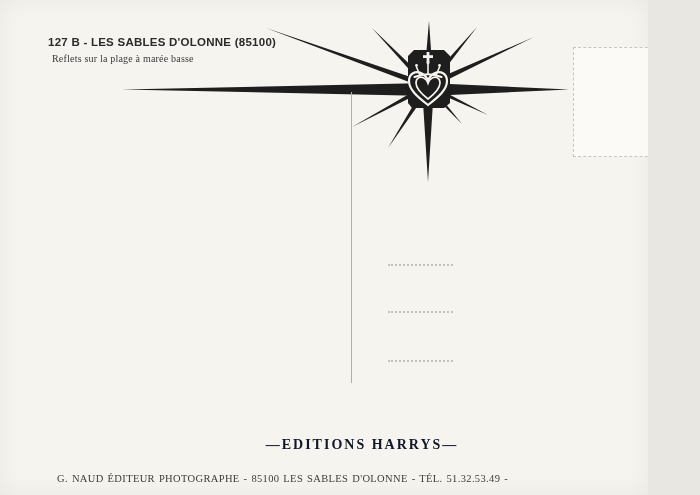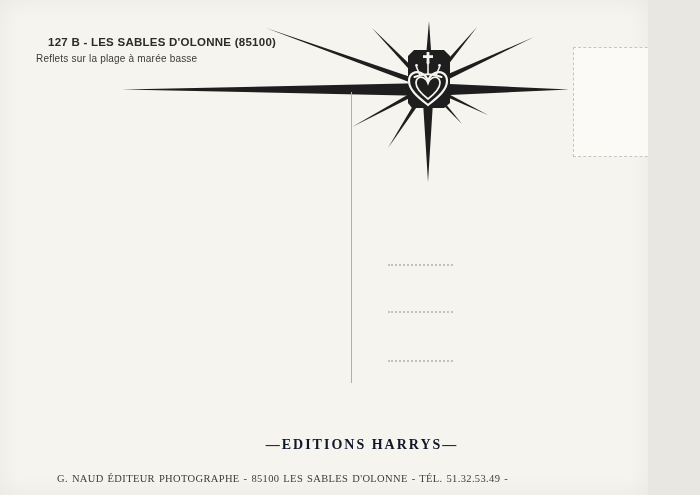--- a/index.html
+++ b/index.html
@@ -16,23 +16,23 @@
     box-shadow:inset 0 0 24px rgba(0,0,0,0.05);
   }
   .burst-svg{position:absolute;left:0;top:0;}
 
   .ref-line{
     position:absolute;left:48px;top:36px;
     font-size:11.5px;font-weight:bold;letter-spacing:0.25px;
     color:#2b2b2b;white-space:nowrap;
   }
   .caption-line{
-    position:absolute;left:36px;top:53px;
+    position:absolute;left:52px;top:53px;
     font-size:10px;letter-spacing:0.2px;
-    color:#3a3a3a;white-space:nowrap;
+    color:#3a3a3a;white-space:nowrap;font-family:Liberation Serif, serif;
   }
 
   .divider-v{
     position:absolute;left:351px;top:92px;
     width:1px;height:291px;background:#b0afac;
   }
 
   .stamp-box{
     position:absolute;left:573px;top:47px;
     width:90px;height:110px;box-sizing:border-box;

